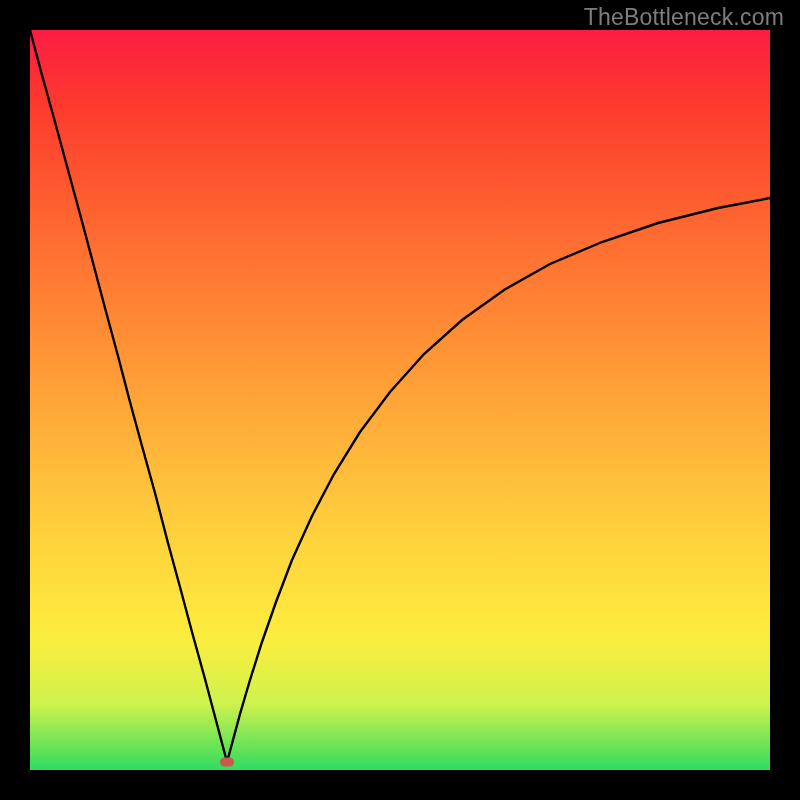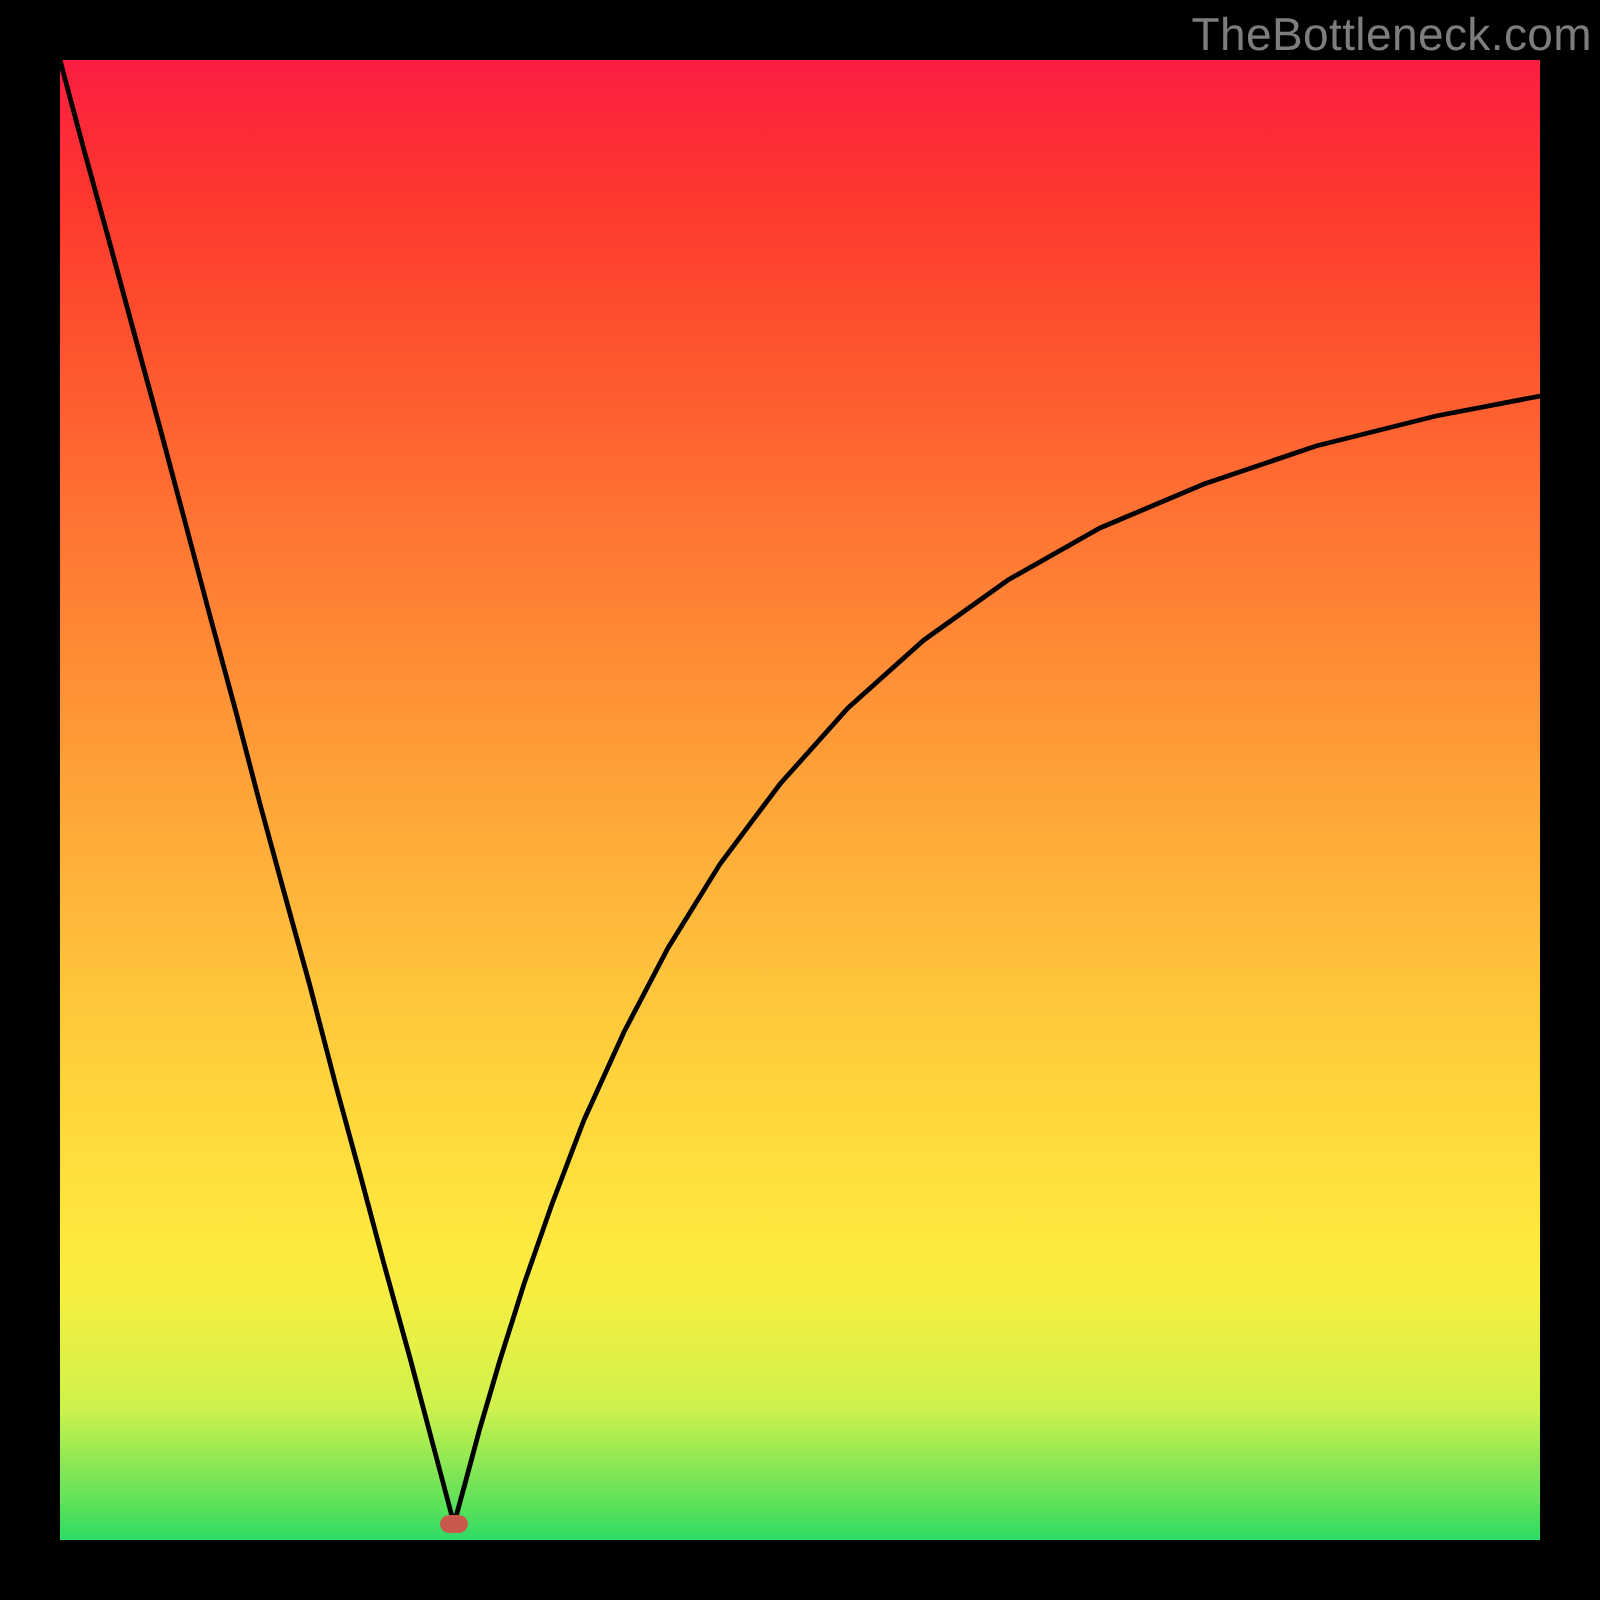--- a/index.html
+++ b/index.html
@@ -49,21 +49,21 @@
     position: absolute;
     width: 14px;
     height: 9px;
     background: #C9594B;
     border-radius: 5px;
     transform: translate(-50%, -50%);
   }
   .watermark {
     position: absolute;
     top: 4px;
-    right: 4px;
+    right: 16px;
     color: #7B7D7E;
     font-size: 23px;
     font-weight: 500;
     letter-spacing: 0.2px;
   }
 </style>
 </head>
 <body>
 
 <div class="chart-wrap">

